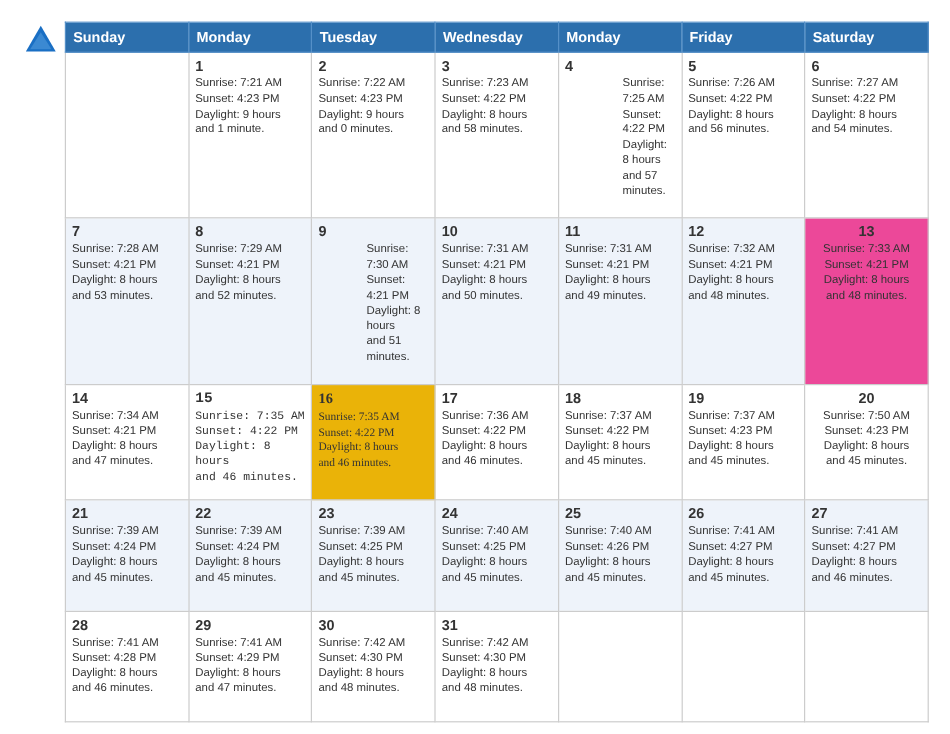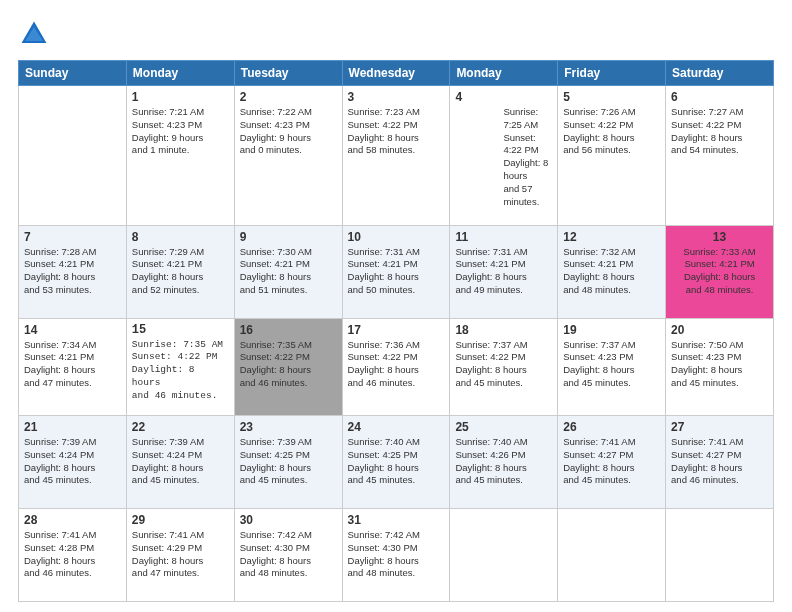--- a/index.html
+++ b/index.html
@@ -8,21 +8,20 @@
       height: 612px;
       font-family: Arial, sans-serif;
       background: #fff;
       overflow: hidden;
     }
     .page {
       width: 792px;
       height: 612px;
       padding: 18px 18px 10px 18px;
       display: flex;
-      flex-direction: column;
     }
     .header {
       display: flex;
       align-items: flex-start;
       justify-content: space-between;
       margin-bottom: 10px;
     }
     .logo {
       display: flex;
       align-items: center;
@@ -198,21 +197,21 @@
           </td>
           <td style="background: rgb(238, 243, 250);">
             <span class="day-number">8</span>
             <div class="cell-info" style="white-space: pre-line;">Sunrise: 7:29 AM
 Sunset: 4:21 PM
 Daylight: 8 hours
 and 52 minutes.</div>
           </td>
           <td style="background: rgb(238, 243, 250);">
             <span class="day-number">9</span>
-            <div class="cell-info" style="white-space: pre-line;">Sunrise: 7:30 AM
+            <div class="cell-info" style="white-space: pre-line; margin-left: 40px;">Sunrise: 7:30 AM
 Sunset: 4:21 PM
 Daylight: 8 hours
 and 51 minutes.</div>
           </td>
           <td style="background: rgb(238, 243, 250);">
             <span class="day-number">10</span>
             <div class="cell-info" style="white-space: pre-line;">Sunrise: 7:31 AM
 Sunset: 4:21 PM
 Daylight: 8 hours
 and 50 minutes.</div>
@@ -247,21 +246,21 @@
 Daylight: 8 hours
 and 47 minutes.</div>
           </td>
           <td style="background: rgb(255, 255, 255); font-family: Liberation Mono, monospace;">
             <span class="day-number">15</span>
             <div class="cell-info" style="white-space: pre-line;">Sunrise: 7:35 AM
 Sunset: 4:22 PM
 Daylight: 8 hours
 and 46 minutes.</div>
           </td>
-          <td style="background: #a3a3a3;">
+          <td style="background: #eab308; font-family: Liberation Serif, serif;">
             <span class="day-number">16</span>
             <div class="cell-info" style="white-space: pre-line;">Sunrise: 7:35 AM
 Sunset: 4:22 PM
 Daylight: 8 hours
 and 46 minutes.</div>
           </td>
           <td style="background: rgb(255, 255, 255);">
             <span class="day-number">17</span>
             <div class="cell-info" style="white-space: pre-line;">Sunrise: 7:36 AM
 Sunset: 4:22 PM
@@ -275,21 +274,21 @@
 Daylight: 8 hours
 and 45 minutes.</div>
           </td>
           <td style="background: rgb(255, 255, 255);">
             <span class="day-number">19</span>
             <div class="cell-info" style="white-space: pre-line;">Sunrise: 7:37 AM
 Sunset: 4:23 PM
 Daylight: 8 hours
 and 45 minutes.</div>
           </td>
-          <td style="background: rgb(255, 255, 255);">
+          <td style="background: rgb(255, 255, 255); text-align: center;">
             <span class="day-number">20</span>
             <div class="cell-info" style="white-space: pre-line;">Sunrise: 7:50 AM
 Sunset: 4:23 PM
 Daylight: 8 hours
 and 45 minutes.</div>
           </td>
         </tr>
         <tr>
           <td style="background: rgb(238, 243, 250);">
             <span class="day-number">21</span>

